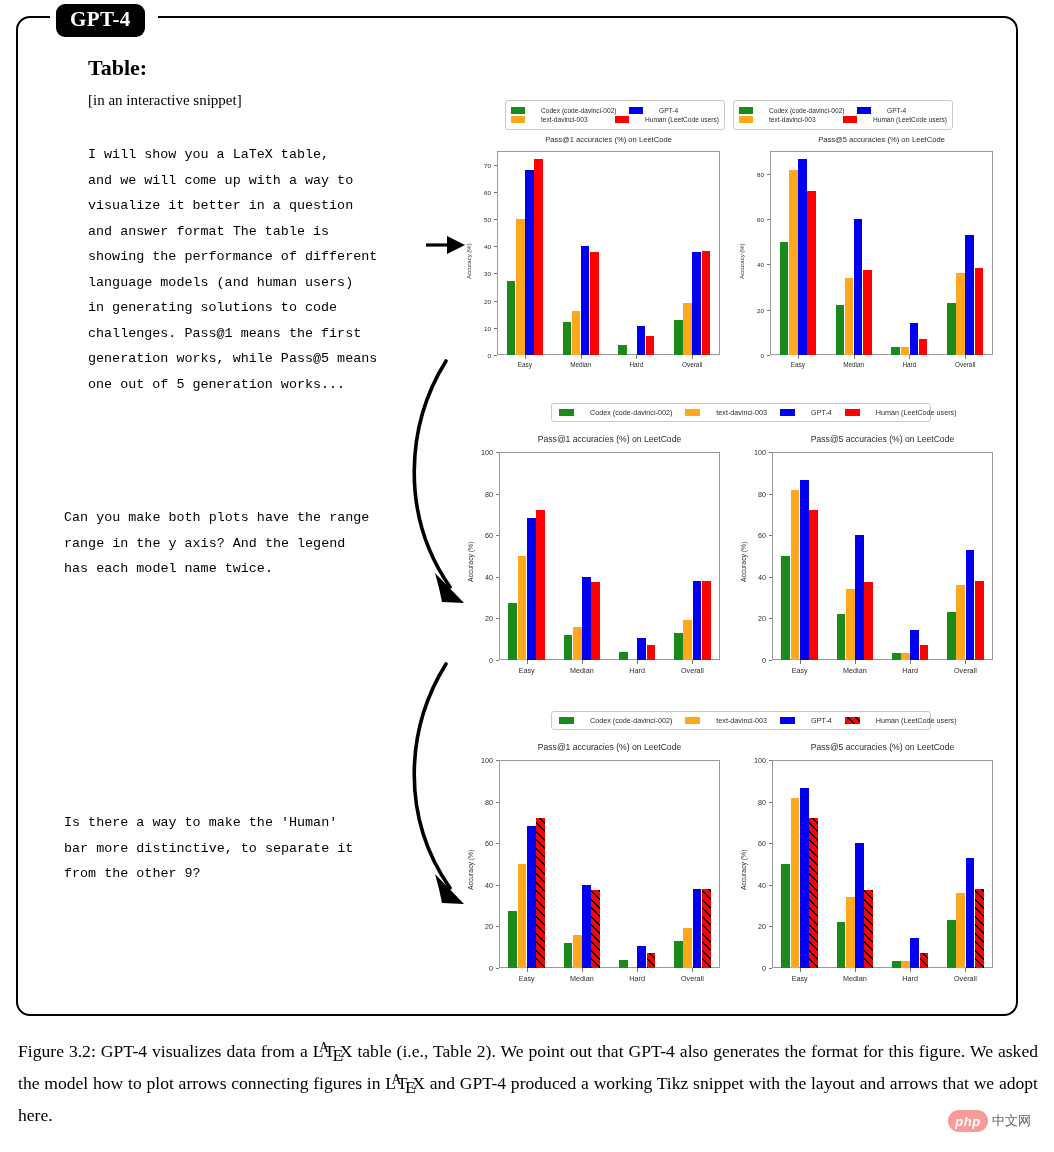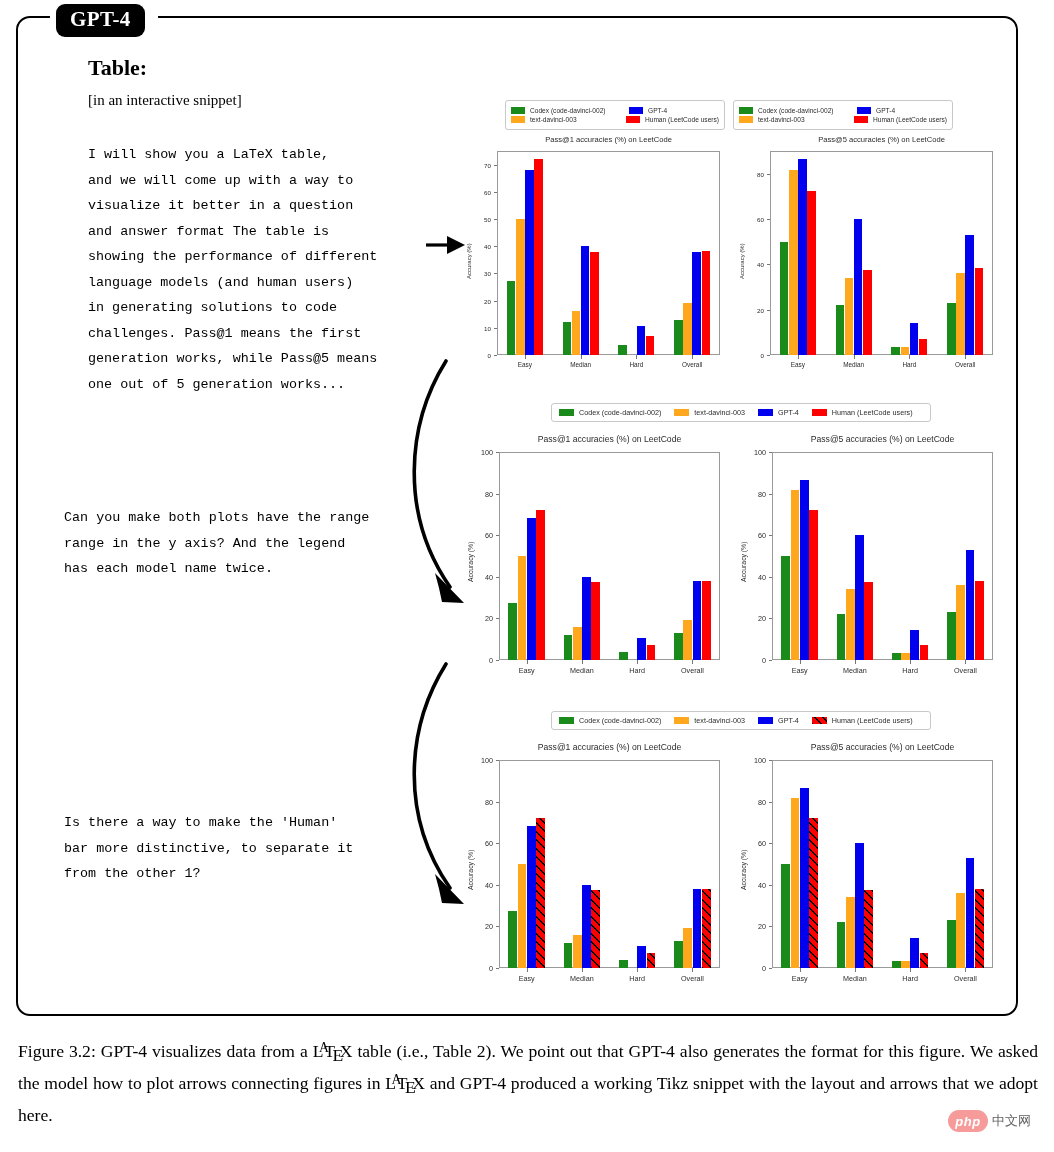--- a/index.html
+++ b/index.html
@@ -84,20 +84,21 @@
     position:absolute;box-sizing:border-box;
     border:1px solid #c9c9c9;border-radius:3px;background:#fff;
     display:flex;align-items:center;
   }
   .legrow{display:flex;align-items:center;}
   .legitem{display:flex;align-items:center;}
   .swatch{display:inline-block;border:0;}
   .legtext{
     font-family:"Liberation Sans", sans-serif;color:#2b2b2b;
     white-space:nowrap;
+    margin-left:11px;
   }
   
   #caption{
     position:absolute;left:18px;top:1036px;width:1020px;
     font-family:"Liberation Serif", serif;
     font-size:17.6px;line-height:31px;text-align:justify;color:#000;
   }
   
   .latex{white-space:nowrap;}
   .latex .a{font-size:.78em;position:relative;top:-.33em;margin-left:-.33em;margin-right:-.18em;}
@@ -137,21 +138,21 @@
 language models (and human users)
 in generating solutions to code
 challenges. Pass@1 means the first
 generation works, while Pass@5 means
 one out of 5 generation works...</div>
 <div class="mono-block" id="turn2">Can you make both plots have the range
 range in the y axis? And the legend
 has each model name twice.</div>
 <div class="mono-block" id="turn3">Is there a way to make the 'Human'
 bar more distinctive, to separate it
-from the other 1?</div>
+from the other 9?</div>
 
 <svg class="arrowsvg" style="left:425px;top:225px;" width="42" height="40" viewBox="0 0 42 40">
   <line x1="1" y1="20" x2="24" y2="20" stroke="#000" stroke-width="3.2"></line>
   <polygon points="22,11 40,20 22,29" fill="#000"></polygon>
 </svg>
 
 <svg class="arrowsvg" style="left:398px;top:355px;" width="95" height="265" viewBox="0 0 95 265">
   <path d="M 48 6 C 8 70, 2 160, 52 232" stroke="#000" stroke-width="3.6" fill="none" stroke-linecap="round"></path>
   <polygon points="37,218 66,248 44,247 41,233" fill="#000"></polygon>
 </svg>

